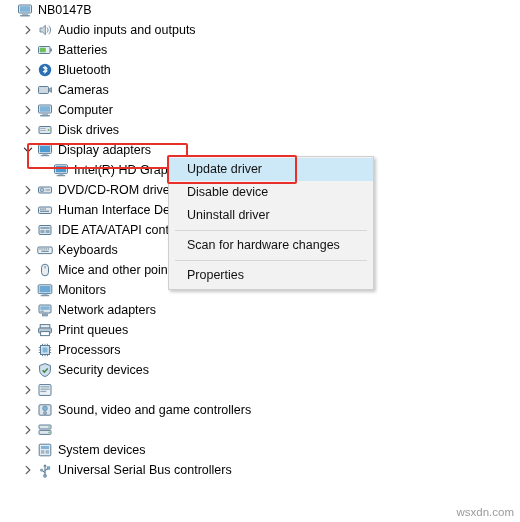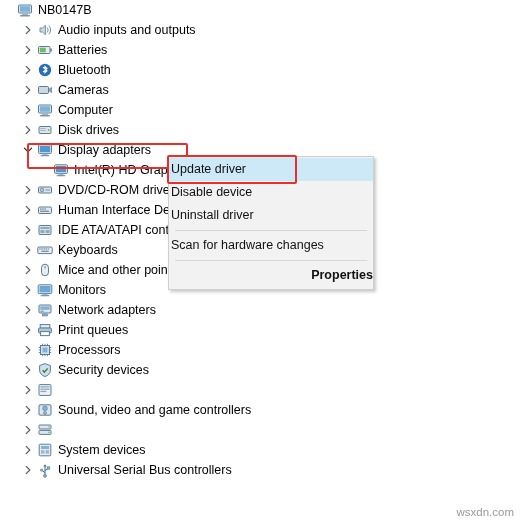--- a/index.html
+++ b/index.html
@@ -86,31 +86,30 @@
     top: 156px;
     width: 204px;
     background: #f2f2f2;
     border: 1px solid #cfcfcf;
     box-shadow: 2px 2px 3px rgba(0,0,0,0.22);
     padding: 1px 0 2px 0;
   }
   .mi {
     height: 23px;
     line-height: 23px;
-    padding-left: 2px;
+    padding-left: 18px;
     font-size: 12.5px;
     color: #111;
     white-space: nowrap;
   }
   .mi.highlight {
     background: #cde8f6;
   }
   .mi.bold {
-    font-weight: bold;
-    text-align: right;
+    font-weight: normal;
   }
   .sep {
     height: 1px;
     background: #d6d6d6;
     margin: 3px 6px;
   }
 
   
   #watermark {
     position: absolute;

